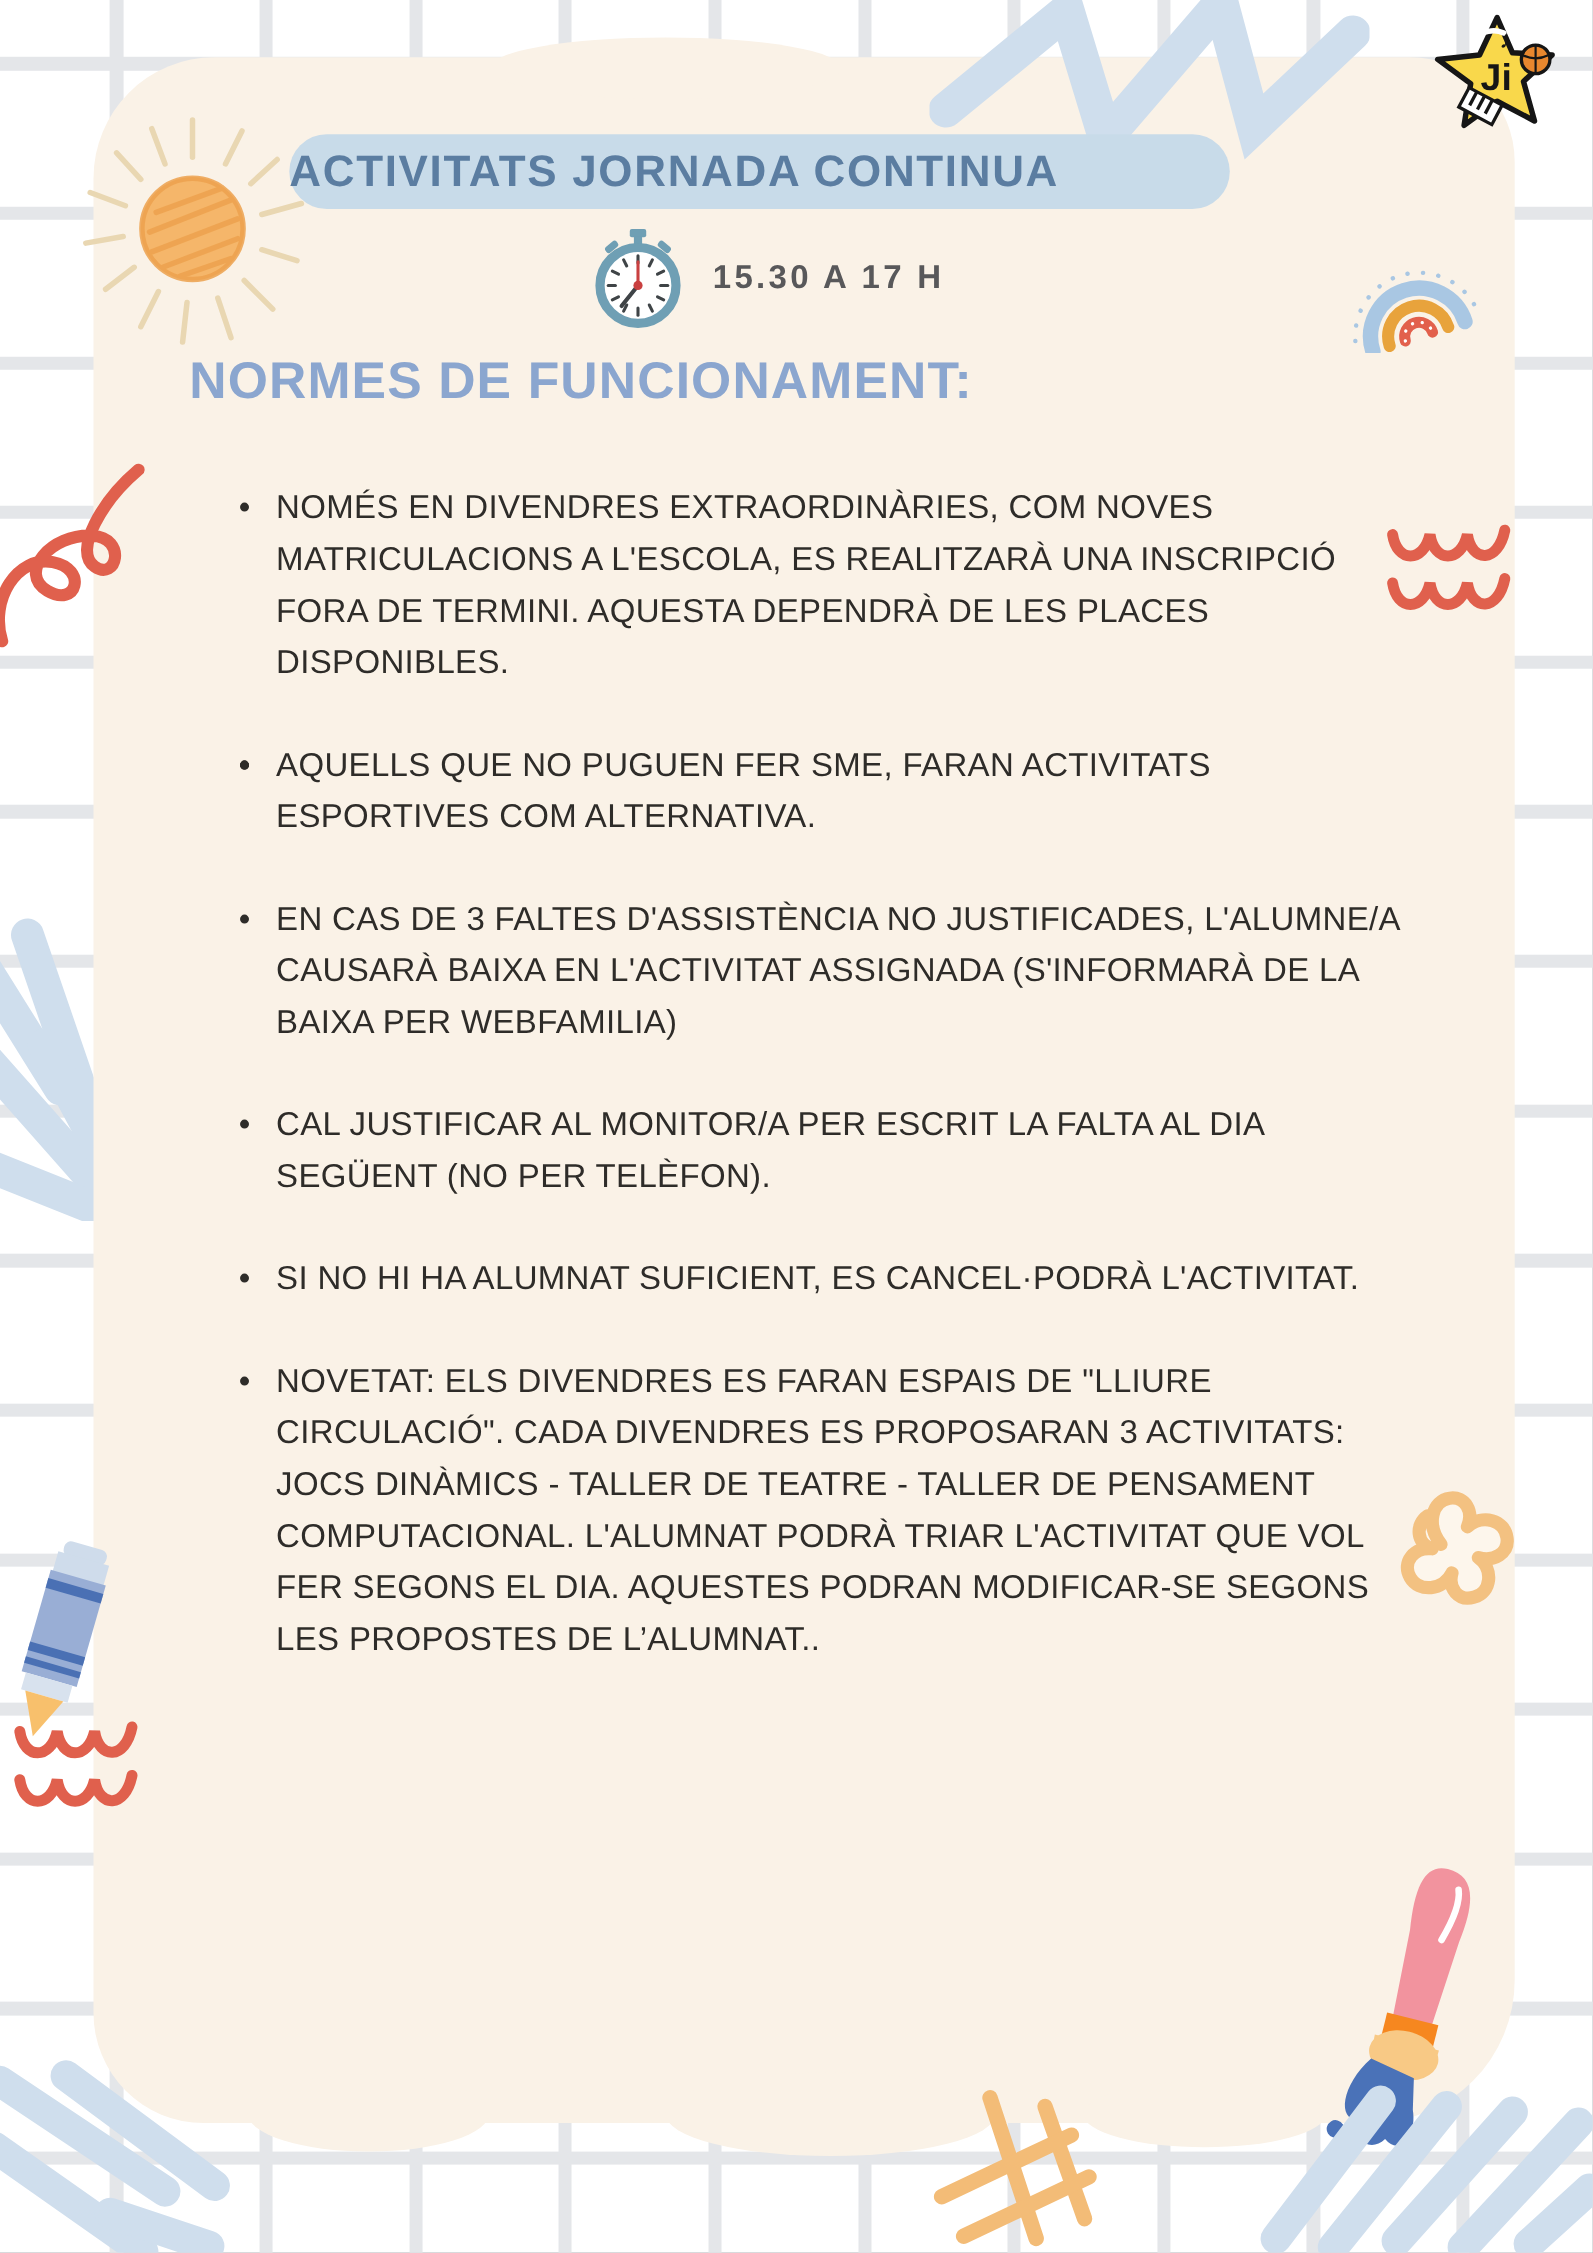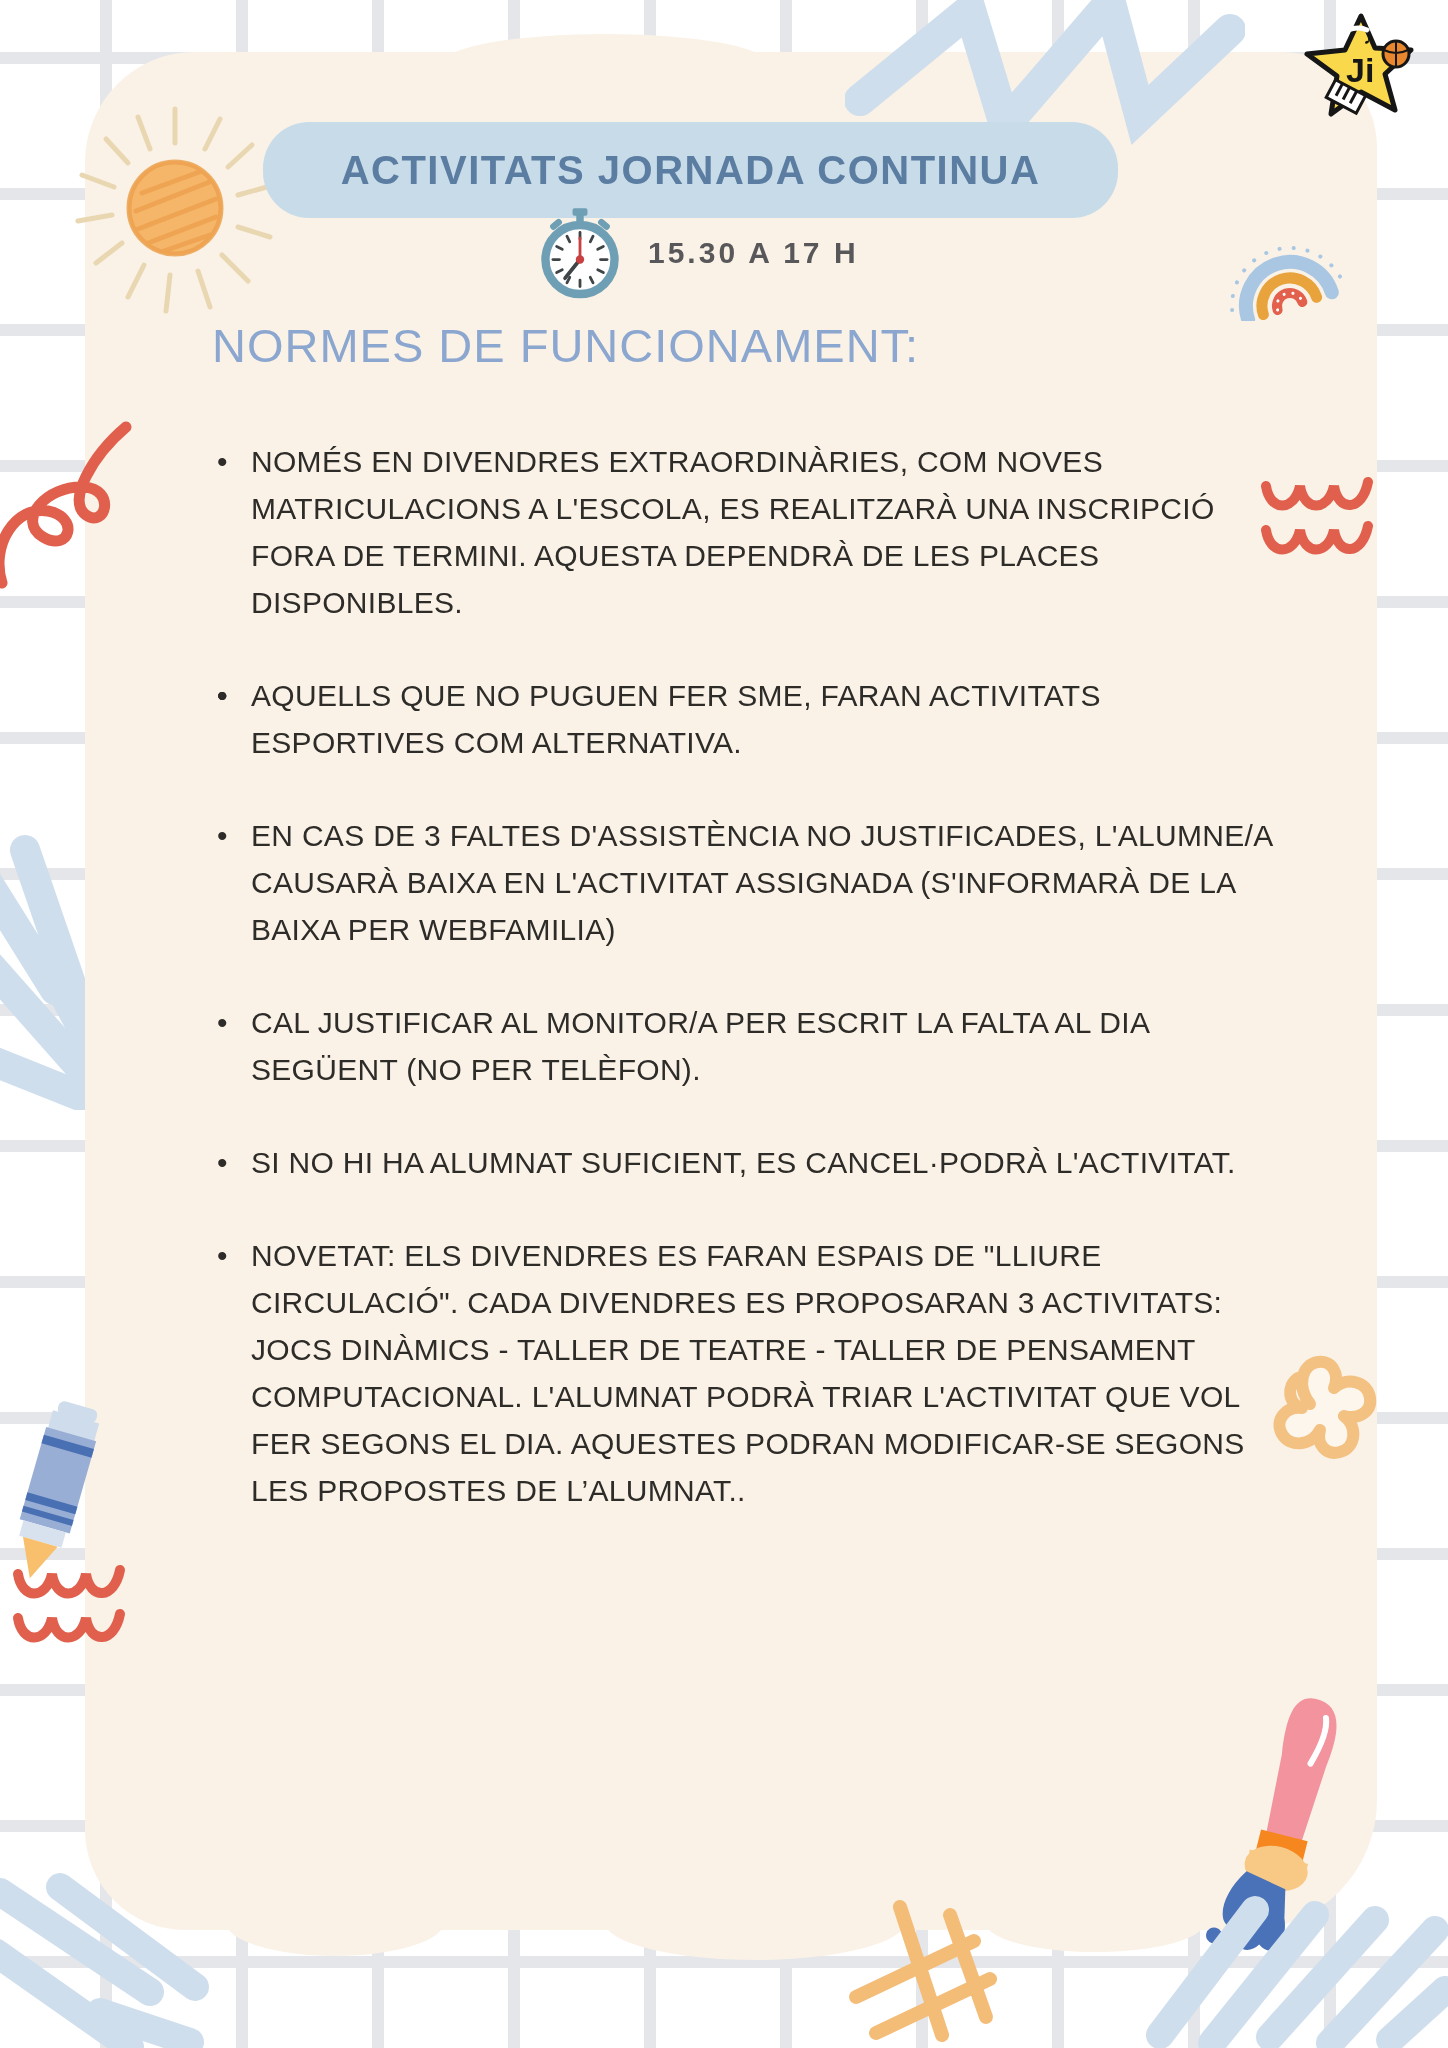--- a/index.html
+++ b/index.html
@@ -23,35 +23,35 @@
     background:#faf2e7;
     border-radius:110px 95px 130px 100px;
   }
   .blob-bump{position:absolute;background:#faf2e7;border-radius:50%;}
   .bump-b1{left:140px;bottom:-26px;width:220px;height:70px;}
   .bump-b2{left:520px;bottom:-30px;width:300px;height:76px;}
   .bump-b3{left:900px;bottom:-22px;width:220px;height:60px;}
   .bump-t1{left:360px;top:-18px;width:320px;height:56px;}
   .content{position:absolute;z-index:4;left:0;top:0;width:100%;height:100%;}
   .title-badge{
-    position:absolute;left:263px;top:122px;width:855px;height:96px;
+    position:absolute;left:263px;top:122px;width:855px;height:68px;
     background:#c8dbe9;border-radius:46px;
-    display:flex;align-items:center;justify-content:center;
+    display:flex;align-items:center;justify-content:flex-start;
   }
   .title-badge span{
     font-size:40px;font-weight:bold;color:#5b7da1;letter-spacing:1.5px;
   }
   .timer-row{
     position:absolute;left:538px;top:203px;height:100px;
     display:flex;align-items:center;gap:26px;
   }
   .time-text{font-size:30px;font-weight:bold;color:#58585a;letter-spacing:3px;}
   .section-heading{
     position:absolute;left:172px;top:318px;
-    font-size:47px;font-weight:normal;color:#8ba6cf;letter-spacing:1px;margin-left:40px;
+    font-size:47px;font-weight:bold;color:#8ba6cf;letter-spacing:1px;
   }
   .rules{
     position:absolute;left:215px;top:438px;width:1085px;
     margin:0;padding:0;list-style:none;
     font-size:30px;line-height:47px;color:#2e2c29;letter-spacing:0.3px;
   }
   .rules li{position:relative;padding-left:36px;margin-bottom:46px;}
   .rules li .bullet{
     position:absolute;left:2px;top:0;font-size:30px;color:#2e2c29;
   }

